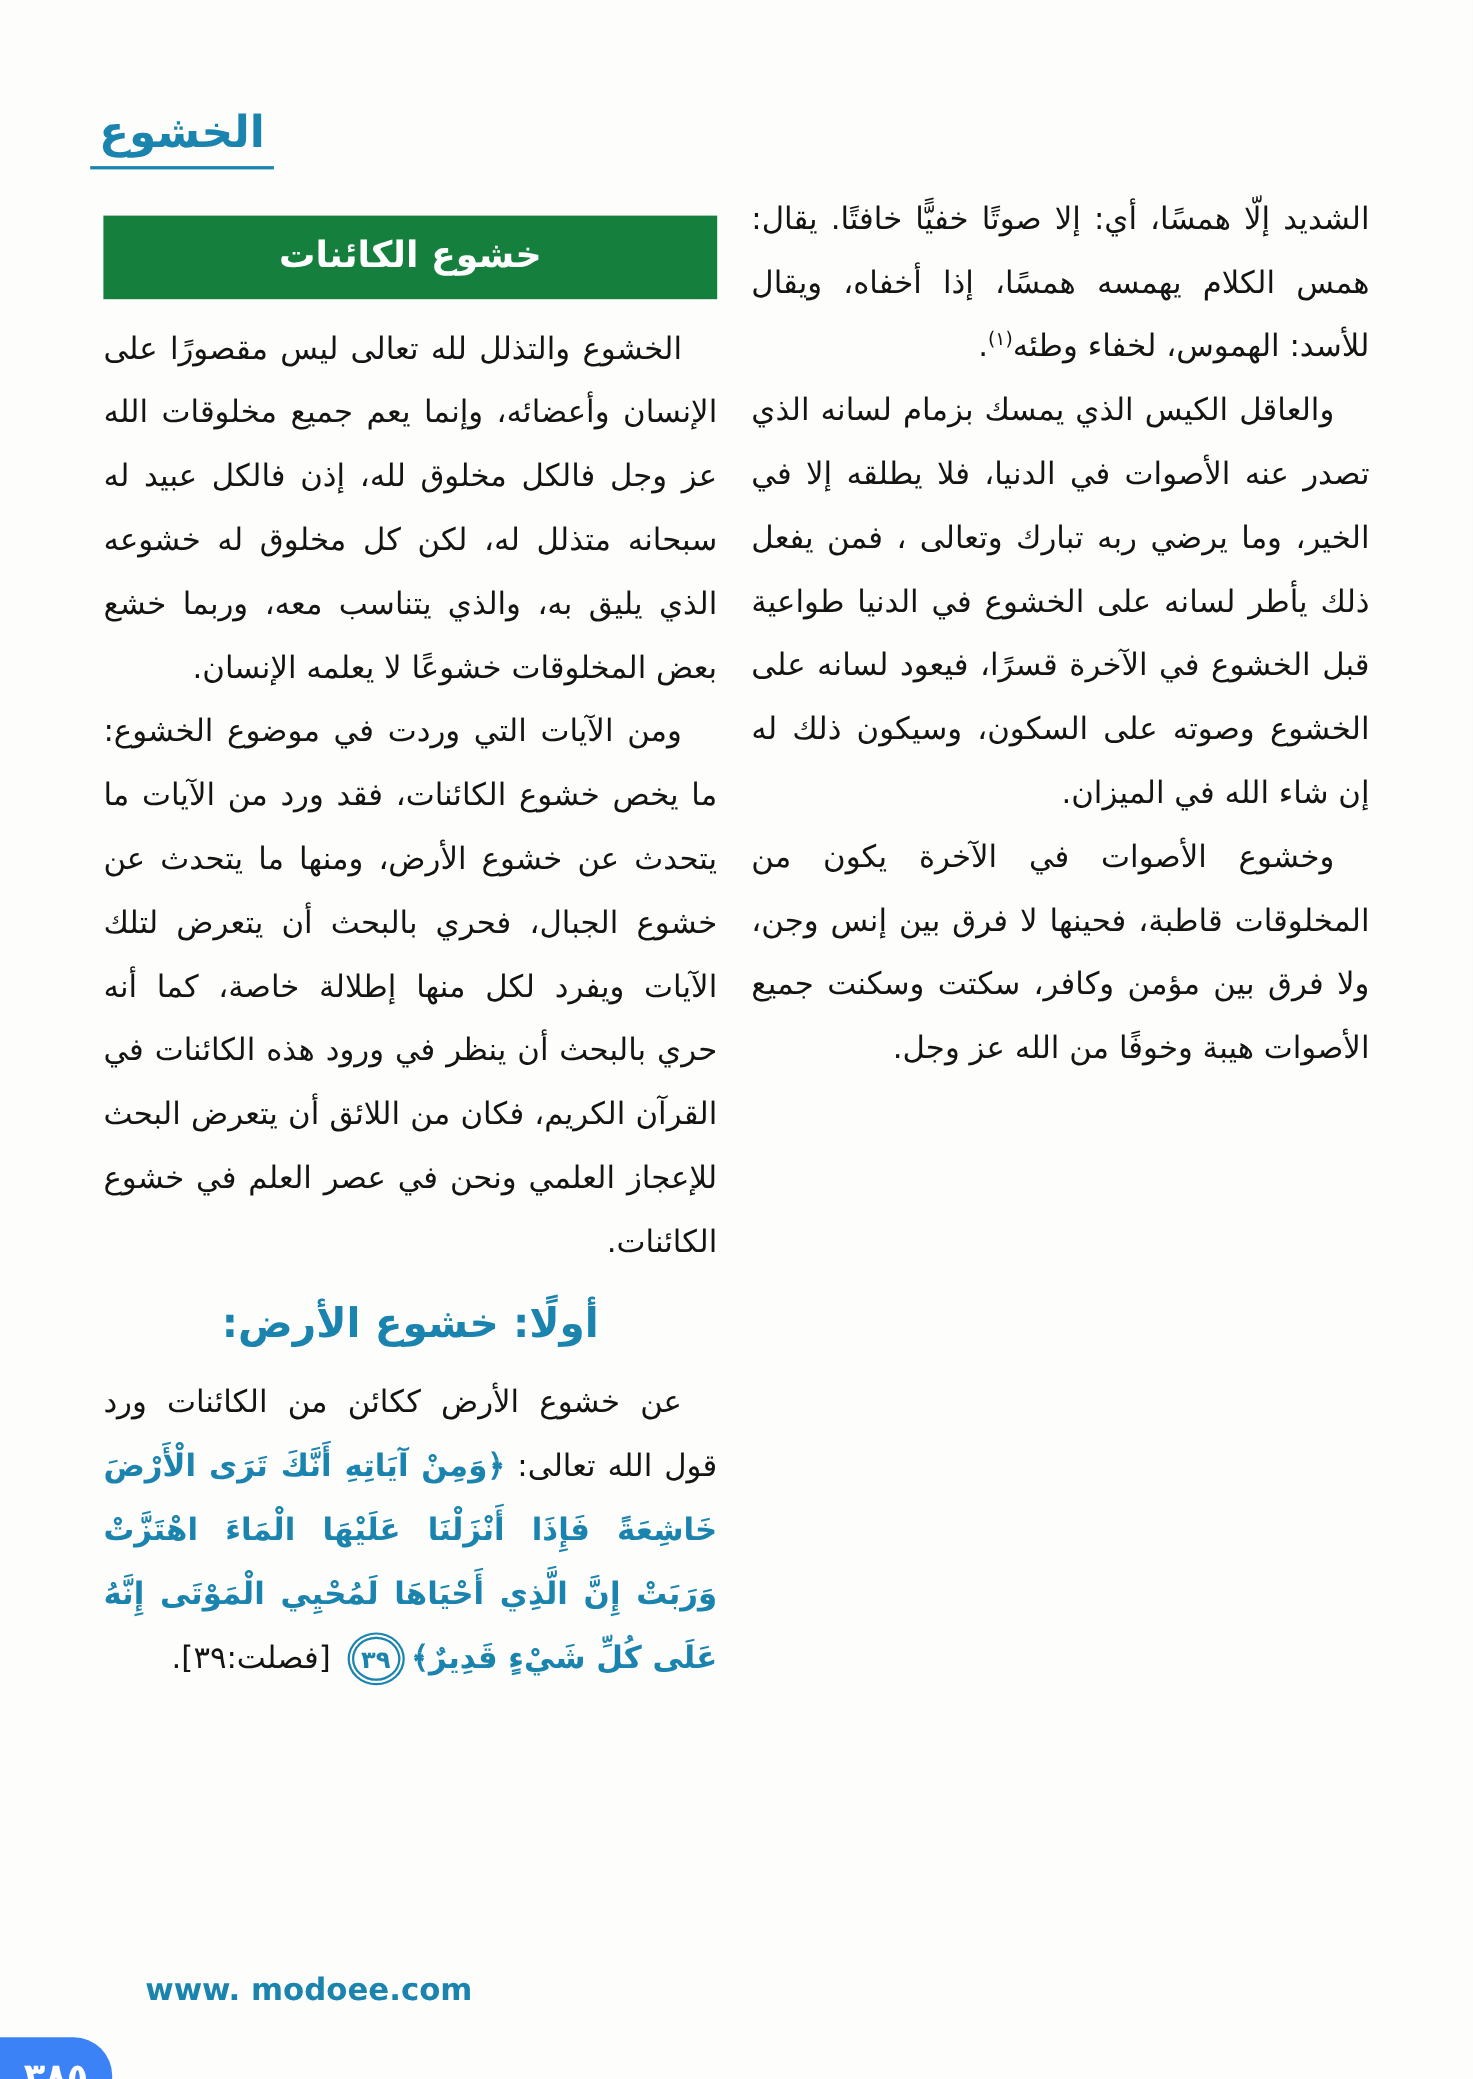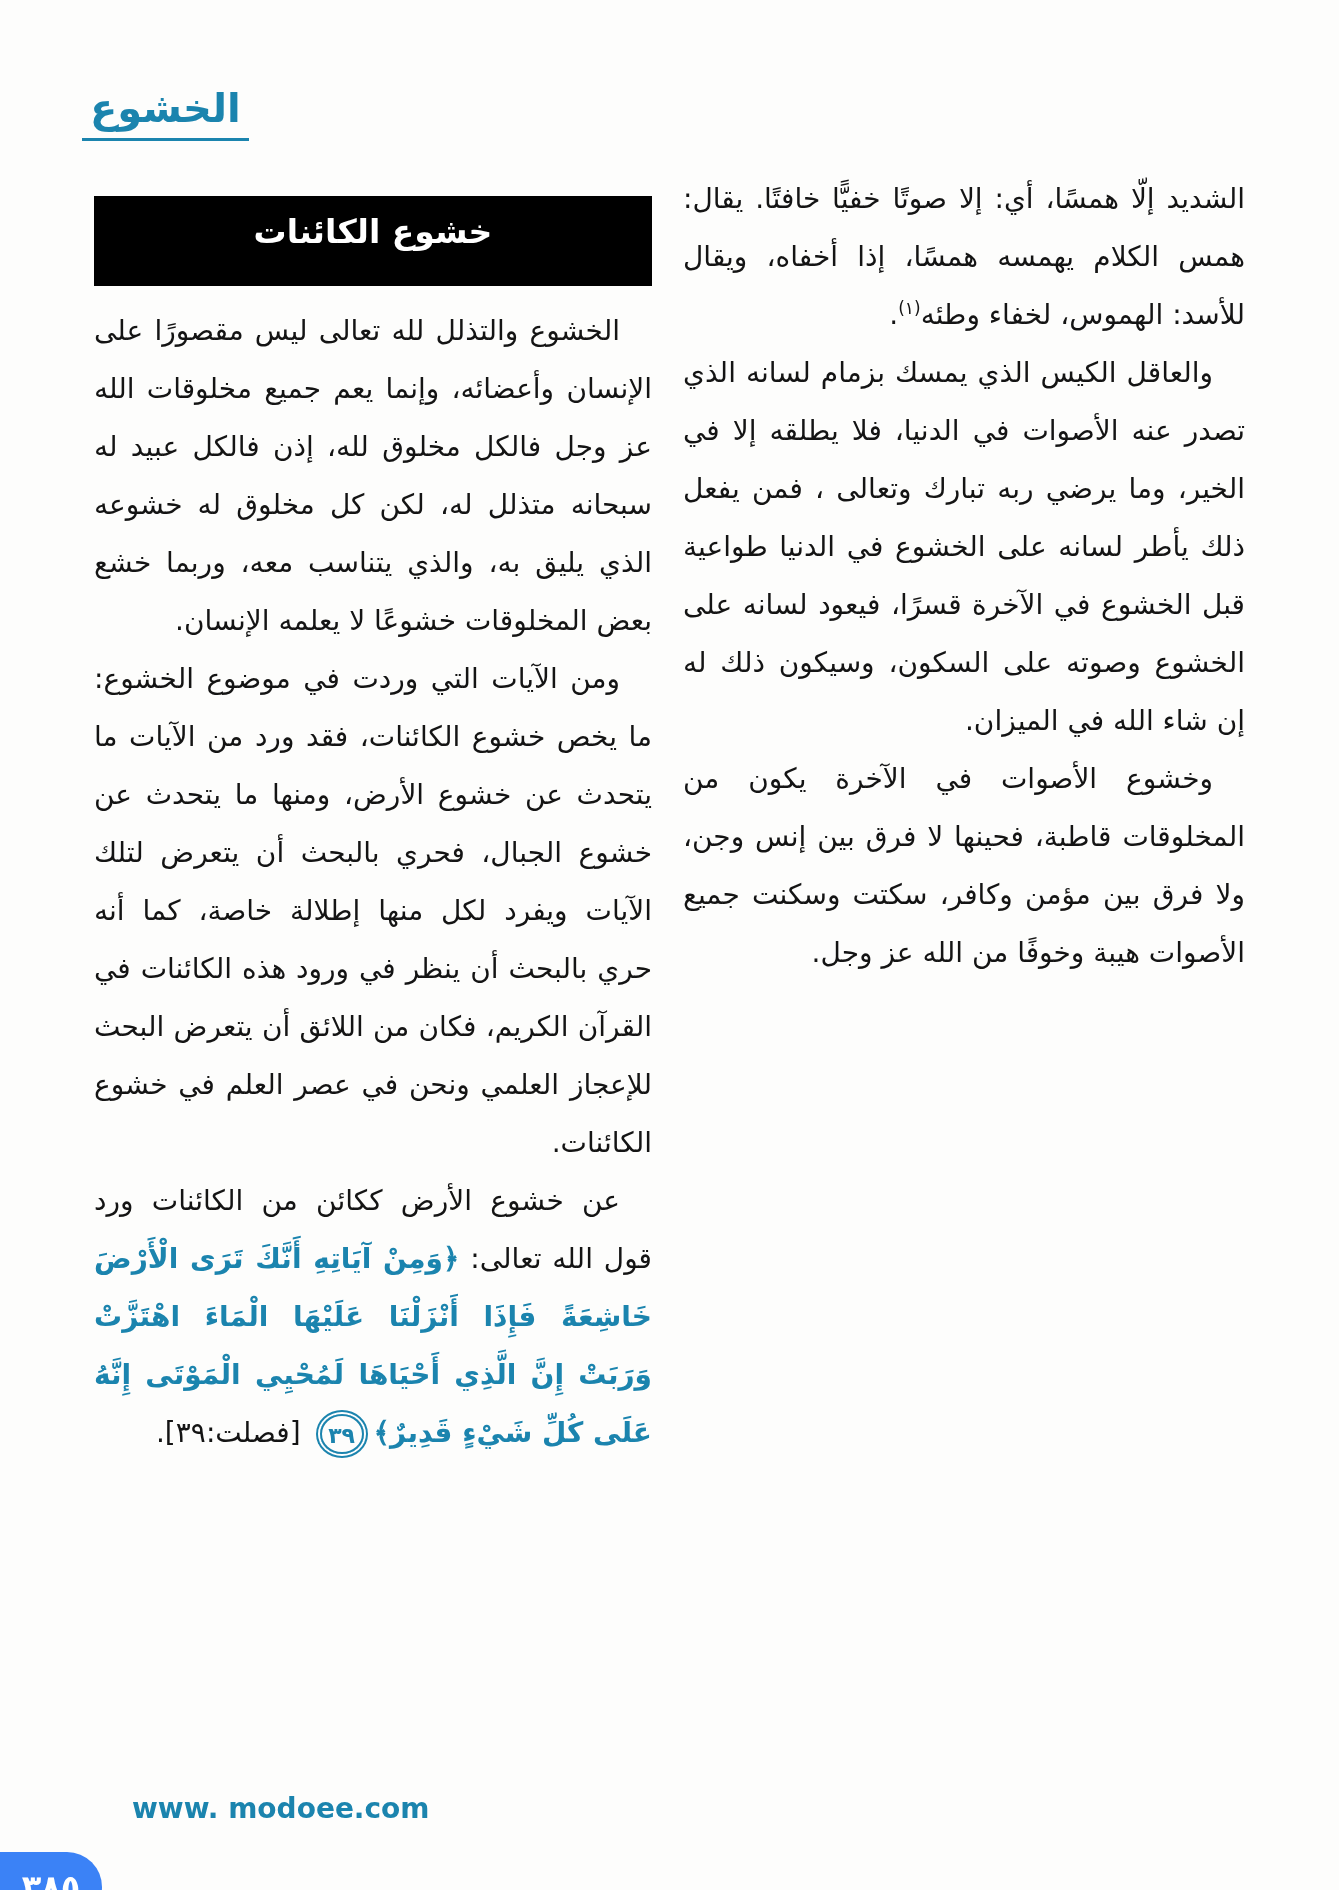--- a/index.html
+++ b/index.html
@@ -10,21 +10,21 @@
     margin:0 auto;
     background:#fdfdfc;
     color:#141414;
     font-family:"DejaVu Sans", sans-serif;
     direction:rtl;
     overflow:hidden;
   }
 
   
   .header-logo {
-    position:absolute; top:86px; left:82px;
+    position:absolute; top:99px; left:82px;
     color:#1b84ae;
     font-size:40px; font-weight:bold;
     border-bottom:3px solid #1b84ae;
     padding:0 8px 8px 8px;
     line-height:1.1;
   }
 
   
   .col {
     position:absolute;
@@ -38,25 +38,25 @@
   p.body { text-align:justify; }
   .indent { text-indent:32px; }
 
   .fn-sup {
     font-size:17px;
     vertical-align:super;
     line-height:0;
   }
 
   .section-header {
-    background:#000000;
+    background:#15803d;
     color:#ffffff;
     text-align:center;
     font-size:33px; font-weight:bold;
-    padding:7px 0 25px 0;
+    padding:7px 0 11px 0;
     margin-bottom:16px;
     text-indent:0;
   }
 
   .quran { color:#1b84ae; font-weight:bold; }
   .quran-ref { color:#141414; }
 
   .subsection {
     color:#1b84ae;
     font-size:37px; font-weight:bold;
@@ -120,20 +120,21 @@
     <p class="body indent">والعاقل الكيس الذي يمسك بزمام لسانه الذي تصدر عنه الأصوات في الدنيا، فلا يطلقه إلا في الخير، وما يرضي ربه تبارك وتعالى ، فمن يفعل ذلك يأطر لسانه على الخشوع في الدنيا طواعية قبل الخشوع في الآخرة قسرًا، فيعود لسانه على الخشوع وصوته على السكون، وسيكون ذلك له إن شاء الله في الميزان.</p>
     <p class="body indent">وخشوع الأصوات في الآخرة يكون من المخلوقات قاطبة، فحينها لا فرق بين إنس وجن، ولا فرق بين مؤمن وكافر، سكتت وسكنت جميع الأصوات هيبة وخوفًا من الله عز وجل.</p>
   </section>
 
   <section class="col col-left">
     <div class="section-header">
       <span>خشوع الكائنات</span>
     </div>
     <p class="body indent">الخشوع والتذلل لله تعالى ليس مقصورًا على الإنسان وأعضائه، وإنما يعم جميع مخلوقات الله عز وجل فالكل مخلوق لله، إذن فالكل عبيد له سبحانه متذلل له، لكن كل مخلوق له خشوعه الذي يليق به، والذي يتناسب معه، وربما خشع بعض المخلوقات خشوعًا لا يعلمه الإنسان.</p>
     <p class="body indent">ومن الآيات التي وردت في موضوع الخشوع: ما يخص خشوع الكائنات، فقد ورد من الآيات ما يتحدث عن خشوع الأرض، ومنها ما يتحدث عن خشوع الجبال، فحري بالبحث أن يتعرض لتلك الآيات ويفرد لكل منها إطلالة خاصة، كما أنه حري بالبحث أن ينظر في ورود هذه الكائنات في القرآن الكريم، فكان من اللائق أن يتعرض البحث للإعجاز العلمي ونحن في عصر العلم في خشوع الكائنات.</p>
+    <h2 class="subsection">أولًا: خشوع الأرض:</h2>
     <p class="body indent"><span>عن خشوع الأرض ككائن من الكائنات ورد قول الله تعالى: </span><span class="quran">﴿وَمِنْ آيَاتِهِ أَنَّكَ تَرَى الْأَرْضَ خَاشِعَةً فَإِذَا أَنْزَلْنَا عَلَيْهَا الْمَاءَ اهْتَزَّتْ وَرَبَتْ إِنَّ الَّذِي أَحْيَاهَا لَمُحْيِي الْمَوْتَى إِنَّهُ عَلَى كُلِّ شَيْءٍ قَدِيرٌ﴾</span><span class="ayah-num">٣٩</span><span class="quran-ref"> [فصلت:٣٩].</span></p>
   </section>
 
 
   <div class="page-number-pill">
     <span>٣٨٥</span>
   </div>
   <div class="website">www. modoee.com</div>
 
 </div>

